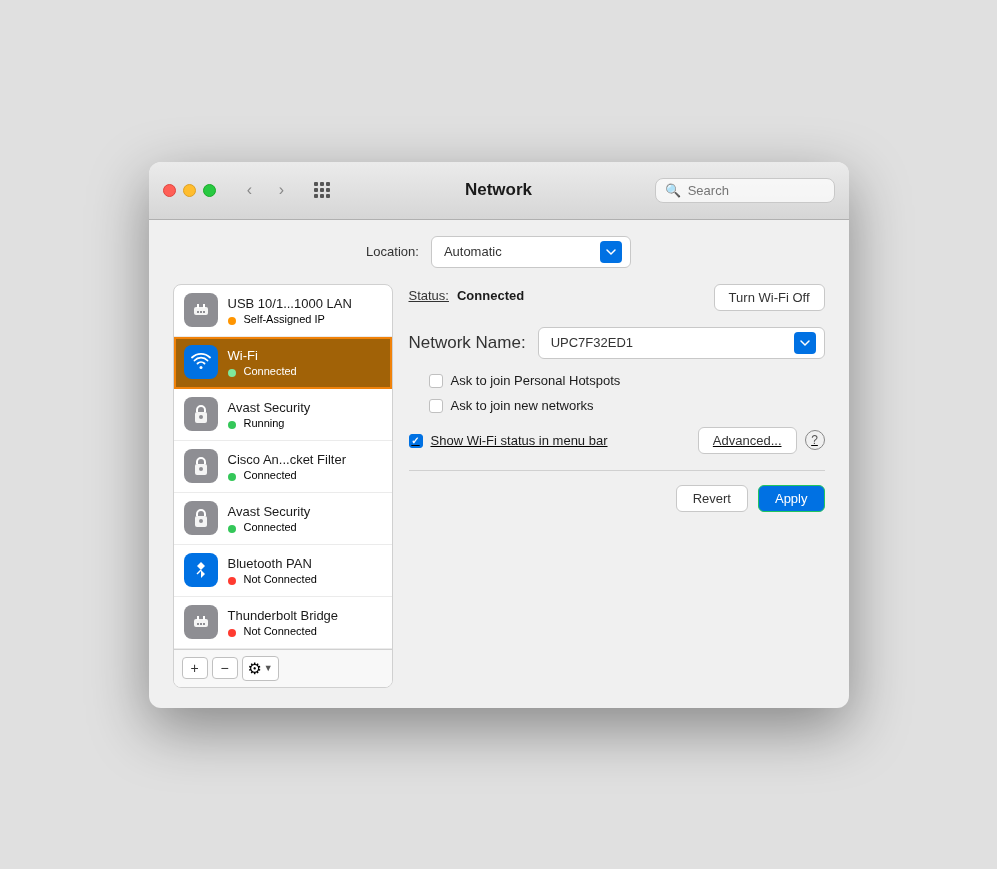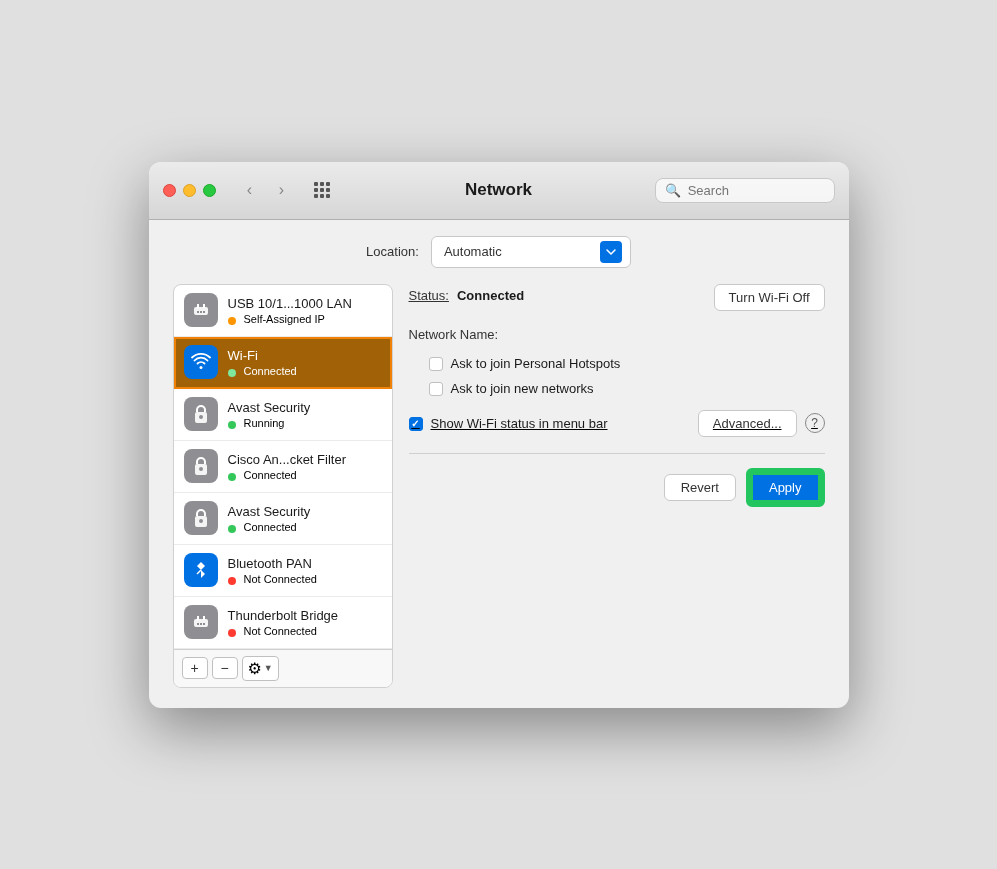--- a/index.html
+++ b/index.html
@@ -265,21 +265,21 @@
       line-height: 1.5;
       flex: 1;
     }
     .network-name-row {
       display: flex;
       align-items: center;
       gap: 12px;
       margin-bottom: 14px;
     }
     .network-name-label {
-      font-size: 13px;
+      font-size: 17px;
       color: #333;
       white-space: nowrap;
     }
     .network-name-select {
       display: flex;
       align-items: center;
       background: white;
       border: 1px solid #c8c8c8;
       border-radius: 6px;
       padding: 4px 8px 4px 12px;
@@ -357,21 +357,21 @@
       background: white;
       border: 1px solid #c8c8c8;
       border-radius: 6px;
       padding: 5px 16px;
       font-size: 13px;
       color: #333;
       cursor: pointer;
     }
     .btn-primary {
       background: #0071e3;
-      border: 7px solid #22c55e;
+      border: 1px solid #22c55e;
       border-radius: 6px;
       padding: 5px 16px;
       font-size: 13px;
       color: white;
       cursor: pointer;
     }
     .advanced-btn {
       background: white;
       border: 1px solid #c8c8c8;
       border-radius: 6px;
@@ -595,20 +595,28 @@
             <span class="status-value">Connected</span>
           </div>
           <div style="margin-left: auto;">
             <button class="wifi-off-btn">Turn Wi-Fi Off</button>
           </div>
         </div>
 
 
         <div class="network-name-row">
           <span class="network-name-label">Network Name:</span>
+          <div class="network-name-select">
+            <span class="network-name-text">UPC7F32ED1</span>
+            <div class="select-arrow">
+              <svg width="12" height="12" viewBox="0 0 12 12" fill="white">
+                <path d="M2 4l4 4 4-4" stroke="white" stroke-width="1.5" fill="none" stroke-linecap="round"></path>
+              </svg>
+            </div>
+          </div>
         </div>
 
         <div class="options-section">
 
 
           <div class="checkbox-row">
             <div class="checkbox"></div>
             <span class="checkbox-label">Ask to join Personal Hotspots</span>
           </div>
 

